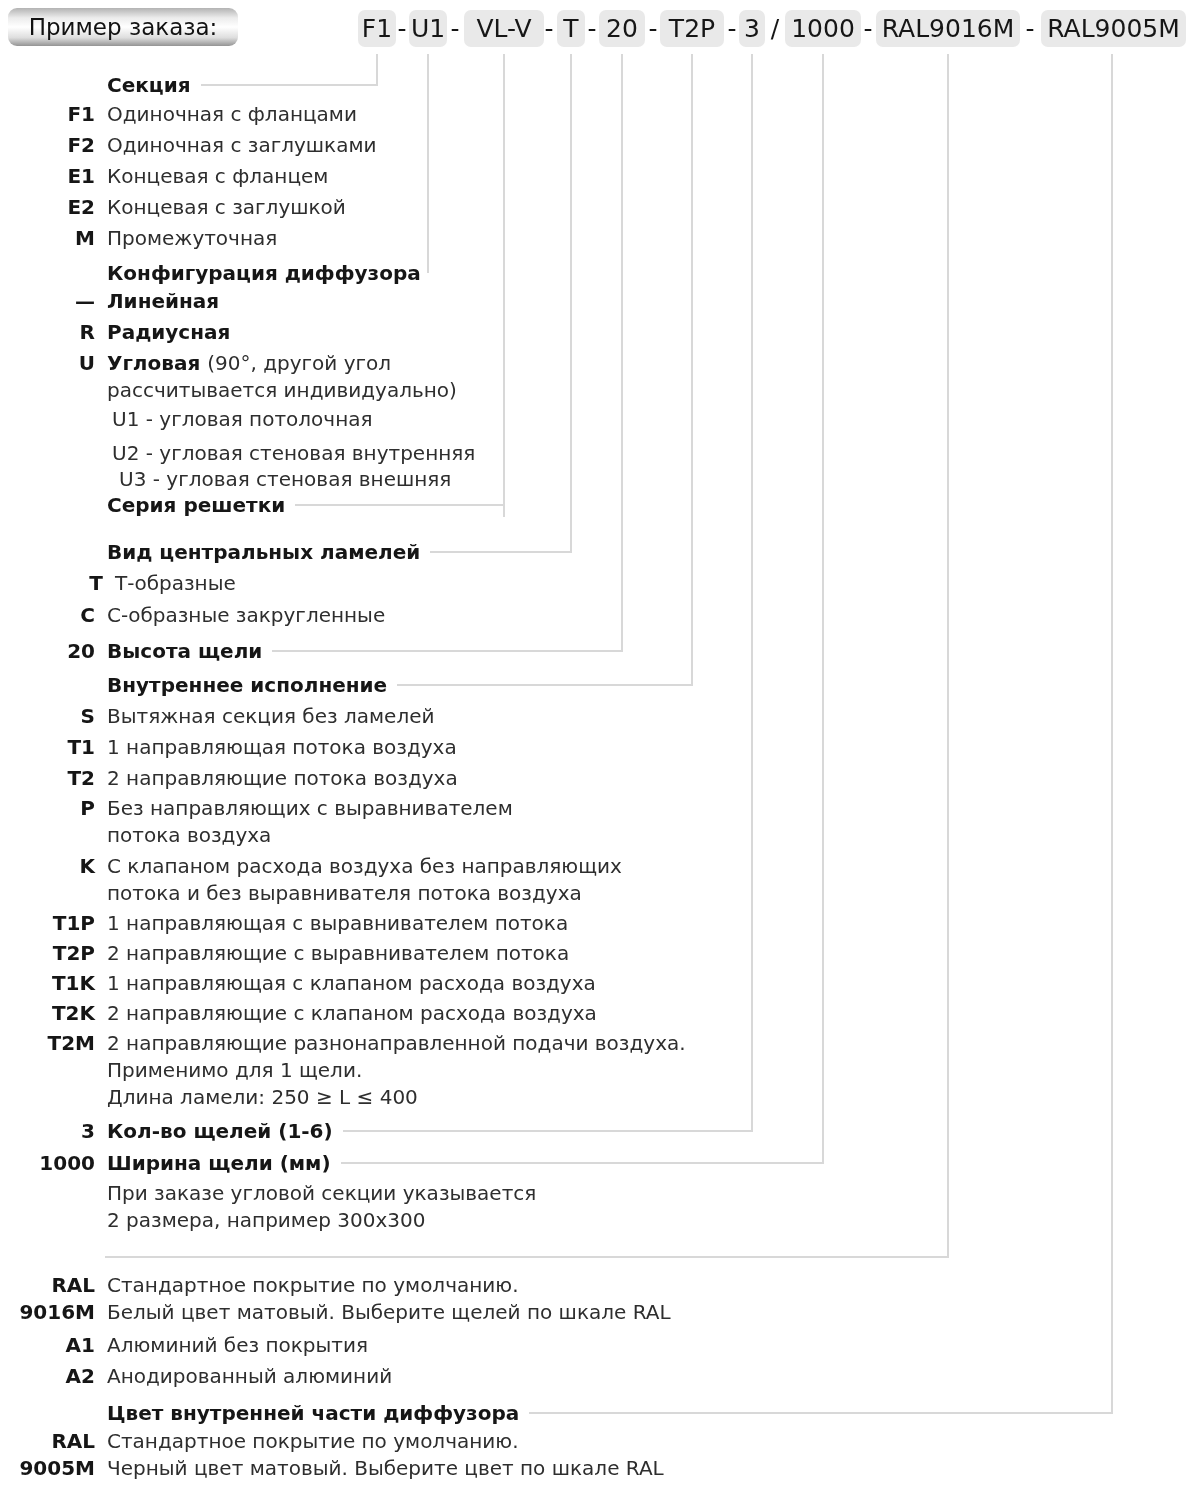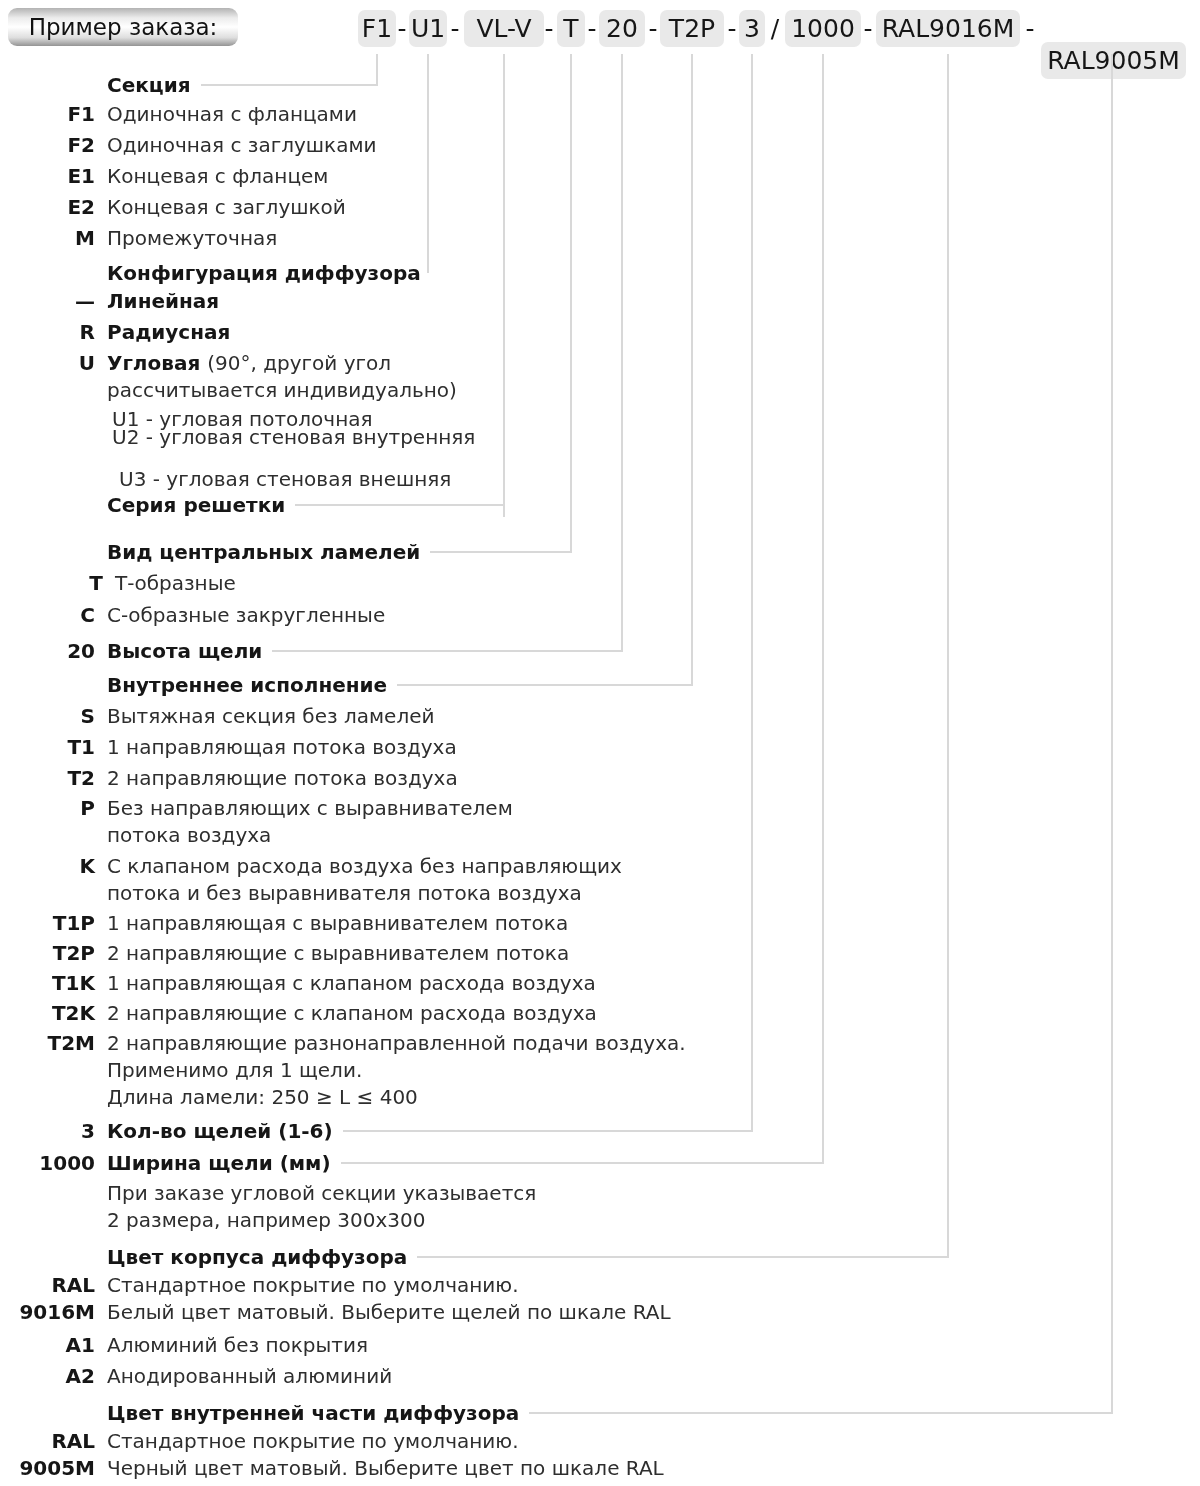--- a/index.html
+++ b/index.html
@@ -41,21 +41,21 @@
 
   <div class="codebox" style="left:358px;width:38px;">F1</div>
   <div class="codebox" style="left:409px;width:38px;">U1</div>
   <div class="codebox" style="left:464px;width:80px;">VL-V</div>
   <div class="codebox" style="left:557px;width:28px;">T</div>
   <div class="codebox" style="left:599px;width:46px;">20</div>
   <div class="codebox" style="left:660px;width:64px;">T2P</div>
   <div class="codebox" style="left:739px;width:26px;">3</div>
   <div class="codebox" style="left:785px;width:76px;">1000</div>
   <div class="codebox" style="left:876px;width:144px;">RAL9016M</div>
-  <div class="codebox" style="left:1041px;width:145px;margin-top:32px;">RAL9005M</div>
+  <div class="codebox" style="left:1041px;width:145px;">RAL9005M</div>
 
   <div class="sep" style="left:392px;">-</div>
   <div class="sep" style="left:445px;">-</div>
   <div class="sep" style="left:539px;">-</div>
   <div class="sep" style="left:582px;">-</div>
   <div class="sep" style="left:643px;">-</div>
   <div class="sep" style="left:722px;">-</div>
   <div class="sep" style="left:765px;">/</div>
   <div class="sep" style="left:858px;">-</div>
   <div class="sep" style="left:1020px;">-</div>
@@ -106,21 +106,20 @@
     <span class="htitle">Кол-во щелей (1-6)</span>
     <span class="hline"></span>
   </div>
   <div class="hdr" style="top:1149px;width:824px;">
     <span class="lbl">1000</span>
     <span class="htitle">Ширина щели (мм)</span>
     <span class="hline"></span>
   </div>
   <div class="hdr" style="top:1243px;width:949px;">
     <span class="lbl"></span>
-    <span class="htitle">Цвет корпуса диффузора</span>
     <span class="hline"></span>
   </div>
   <div class="hdr" style="top:1399px;width:1113px;">
     <span class="lbl"></span>
     <span class="htitle">Цвет внутренней части диффузора</span>
     <span class="hline"></span>
   </div>
 
   <div class="row" style="top:101px;">
     <span class="lbl">F1</span><span class="txt">Одиночная с фланцами</span>
@@ -141,21 +140,21 @@
   <div class="row" style="top:288px;">
     <span class="lbl">—</span><span class="txt b">Линейная</span>
   </div>
   <div class="row" style="top:319px;">
     <span class="lbl">R</span><span class="txt b">Радиусная</span>
   </div>
   <div class="row" style="top:350px;">
     <span class="lbl">U</span><span class="txt"><div><span class="b">Угловая</span><span class="rest">(90°, другой угол</span></div><div>рассчитывается индивидуально)</div></span>
   </div>
   <div class="sub" style="top:406px;">U1 - угловая потолочная</div>
-  <div class="sub" style="top:424px;">U2 - угловая стеновая внутренняя</div>
+  <div class="sub" style="top:440px;">U2 - угловая стеновая внутренняя</div>
   <div class="sub" style="top:466px;margin-left:7px;">U3 - угловая стеновая внешняя</div>
 
   <div class="row" style="top:570px;padding-left:8px;">
     <span class="lbl">T</span><span class="txt">Т-образные</span>
   </div>
   <div class="row" style="top:602px;">
     <span class="lbl">C</span><span class="txt">С-образные закругленные</span>
   </div>
 
   <div class="row" style="top:703px;">

